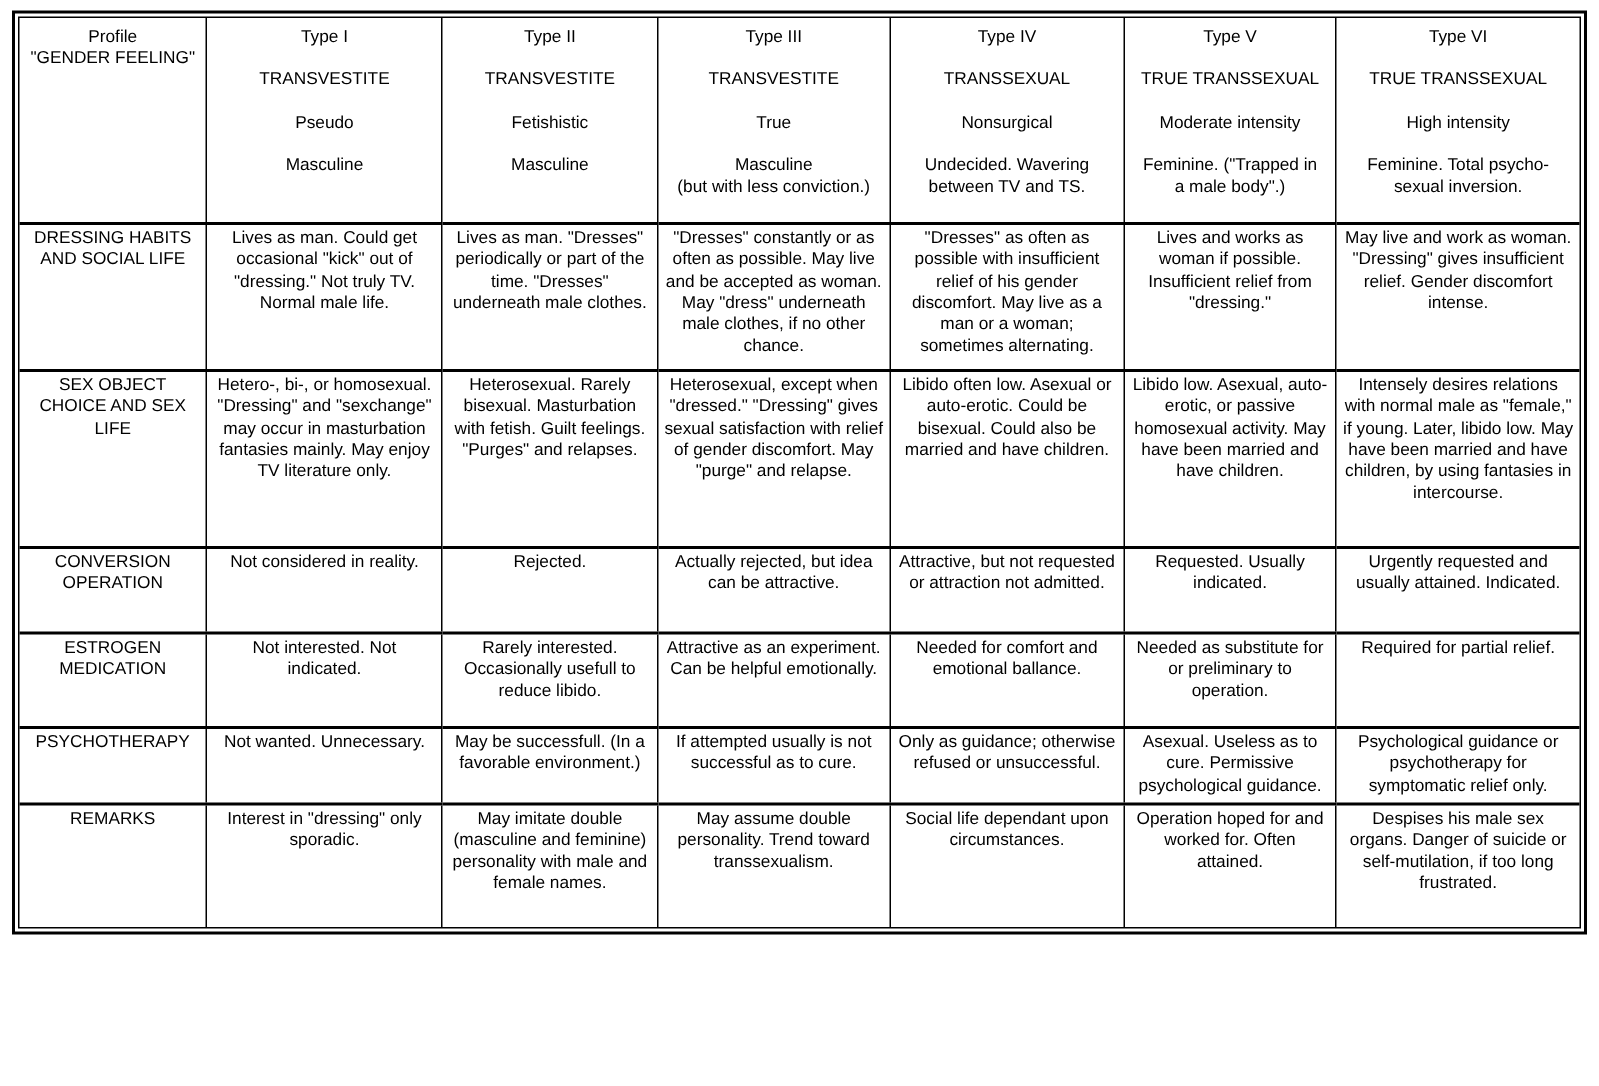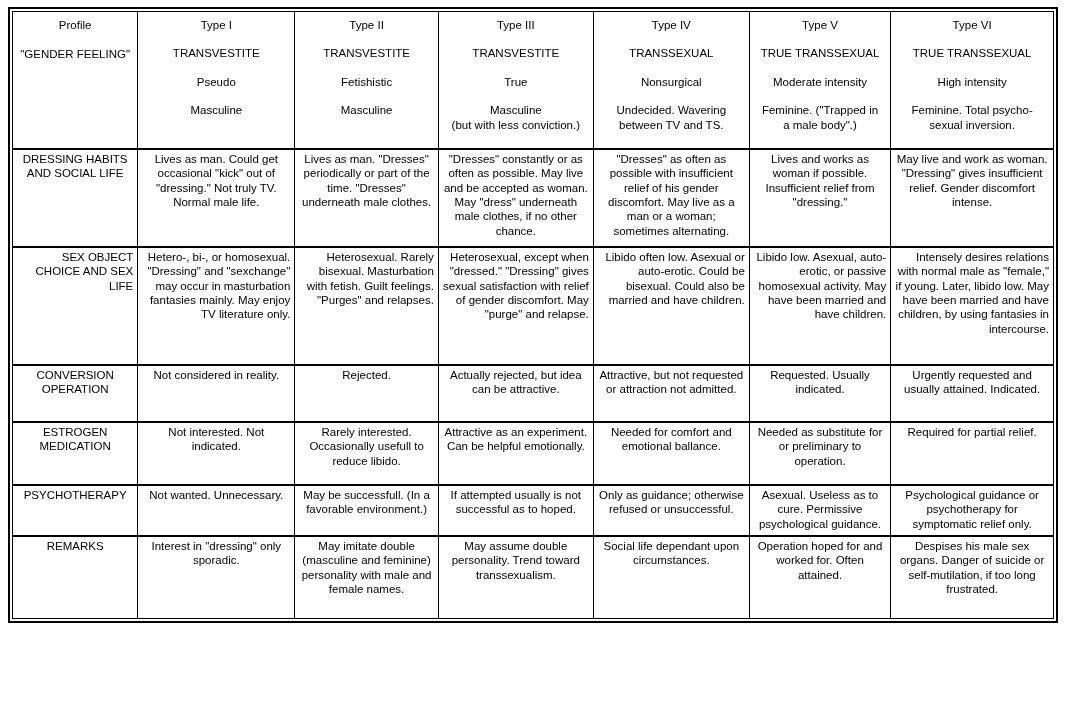--- a/index.html
+++ b/index.html
@@ -63,25 +63,25 @@
     font-size: 12.5px;
     font-weight: bold;
   }
   
   tr.profile-row td { height: 112px; padding-top: 6px; }
   .profile-cell p {
     margin: 0 0 14px 0;
     white-space: pre-line;
   }
   td.profile-head { padding-top: 34px; }
-  td.profile-head .ph1 { margin-bottom: 15px; }
+  td.profile-head .ph1 { }
 
   
   tr.r-dressing td   { height: 92px; text-align: center; }
-  tr.r-sex td        { height: 112px; text-align: right; }
+  tr.r-sex td        { height: 112px; }
   tr.r-kinsey td     { height: 26px; vertical-align: middle; padding-top: 1px; padding-bottom: 1px; }
   tr.r-conversion td { height: 51px; }
   tr.r-estrogen td   { height: 57px; }
   tr.r-psycho td     { height: 45px; }
   tr.r-remarks td    { height: 77px; }
 
   td.row-head { white-space: pre-line; padding-top: 3px; }
 
   
   td.dbl-left { border-left: 5px double #000; }
@@ -196,21 +196,21 @@
           <td class="dbl-left">Attractive as an experiment. Can be helpful emotionally.</td>
           <td>Needed for comfort and emotional ballance.</td>
           <td>Needed as substitute for or preliminary to operation.</td>
           <td>Required for partial relief.</td>
         </tr>
 
         <tr class="r-psycho">
           <td class="row-head">PSYCHOTHERAPY</td>
           <td>Not wanted. Unnecessary.</td>
           <td>May be successfull. (In a favorable environment.)</td>
-          <td class="dbl-left">If attempted usually is not successful as to hoped.</td>
+          <td class="dbl-left">If attempted usually is not successful as to cure.</td>
           <td>Only as guidance; otherwise refused or unsuccessful.</td>
           <td>Asexual. Useless as to cure. Permissive psychological guidance.</td>
           <td>Psychological guidance or psychotherapy for symptomatic relief only.</td>
         </tr>
 
         <tr class="r-remarks">
           <td class="row-head">REMARKS</td>
           <td>Interest in "dressing" only sporadic.</td>
           <td>May imitate double (masculine and feminine) personality with male and female names.</td>
           <td class="dbl-left">May assume double personality. Trend toward transsexualism.</td>

